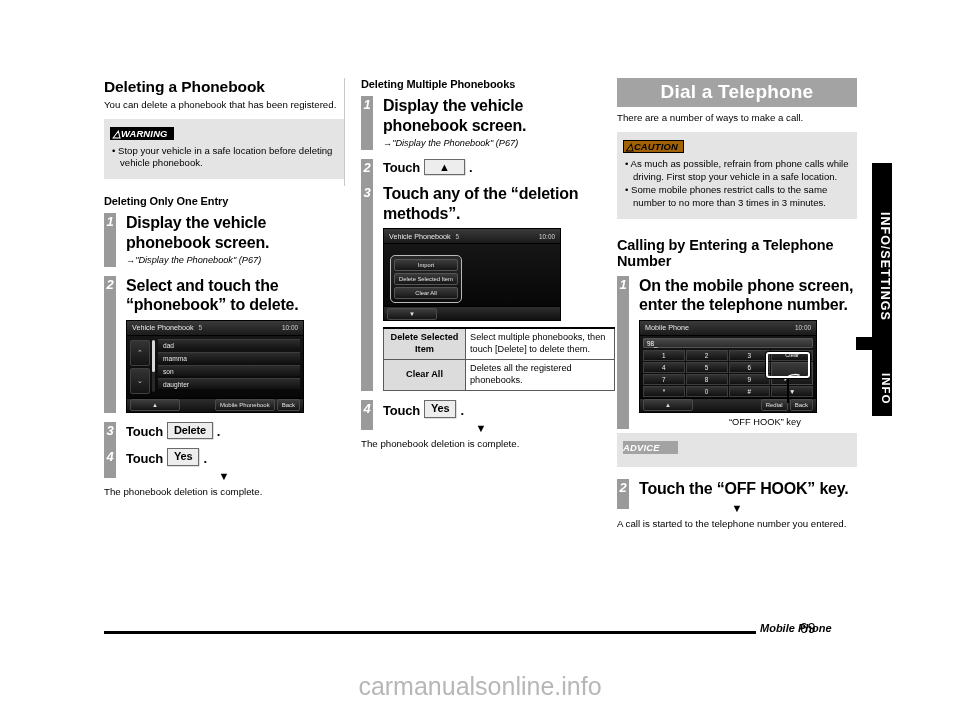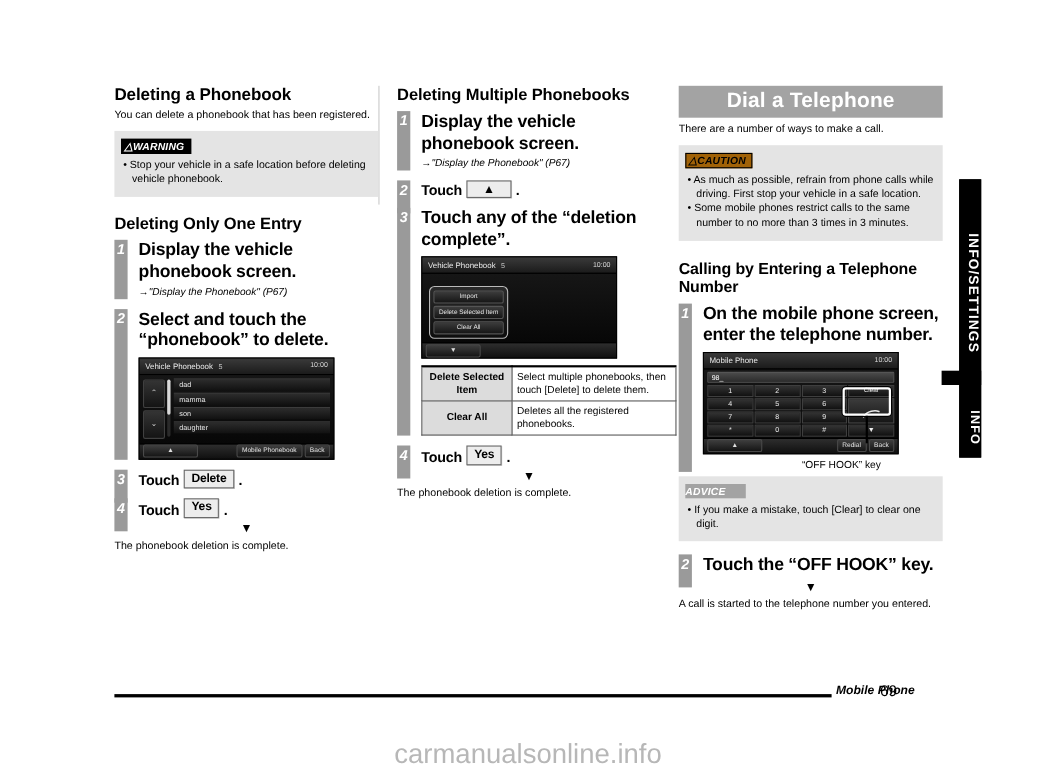--- a/index.html
+++ b/index.html
@@ -23,21 +23,21 @@
     background: #c9c9c9;
   }
   .cd1 { left: 344px; top: 78px; height: 108px; }
 
   
   .h1 {
     font-size: 15.5px; font-weight: bold; color: #000;
     letter-spacing: -0.1px; line-height: 1.15; margin-bottom: 3px;
   }
   .h2 {
-    font-size: 15px; font-weight: bold; color: #000;
+    font-size: 11px; font-weight: bold; color: #000;
     margin-bottom: 6px; letter-spacing: -0.1px;
   }
   .section-bar {
     background: #a3a3a3; color: #fff; font-weight: bold;
     font-size: 19px; text-align: center; padding: 3px 0 4px 0;
     letter-spacing: 0.2px; margin-bottom: 5px;
   }
   .body-txt {
     font-size: 9.7px; color: #000; line-height: 1.33;
   }
@@ -355,21 +355,21 @@
       <div class="step-num">2</div>
       <div class="step-inline">
         <span>Touch</span>
         <span class="key-btn arrow">▲</span>
         <span>.</span>
       </div>
     </div>
 
     <div class="step">
       <div class="step-num">3</div>
-      <div class="step-title">Touch any of the “deletion complete”.</div>
+      <div class="step-title">Touch any of the “deletion methods”.</div>
 
       <div class="screen">
         <div class="screen-bar">
           <div class="screen-title">
             <span>Vehicle Phonebook</span><span class="cnt">5</span>
           </div>
           <div class="screen-clock">10:00</div>
         </div>
         <div class="screen-body">
           <div class="popup">
@@ -478,23 +478,20 @@
         <div class="callout-line" style="left:147px; top:57px; height:25px;"></div>
       </div>
 
       <div style="position:relative;height:16px;">
         <div class="callout-label" style="left:90px; top:4px;">“OFF HOOK” key</div>
       </div>
     </div>
 
     <div class="notice" style="margin-top:4px;">
       <div class="notice-label advice">ADVICE</div>
-      <ul>
-        <li>If you make a mistake, touch [Clear] to clear one digit.</li>
-      </ul>
     </div>
 
     <div class="step" style="margin-top:12px;">
       <div class="step-num">2</div>
       <div class="step-title">Touch the “OFF HOOK” key.</div>
     </div>
 
     <div class="down-arrow">▼</div>
     <div class="result-txt">A call is started to the telephone number you entered.</div>
   </div>

